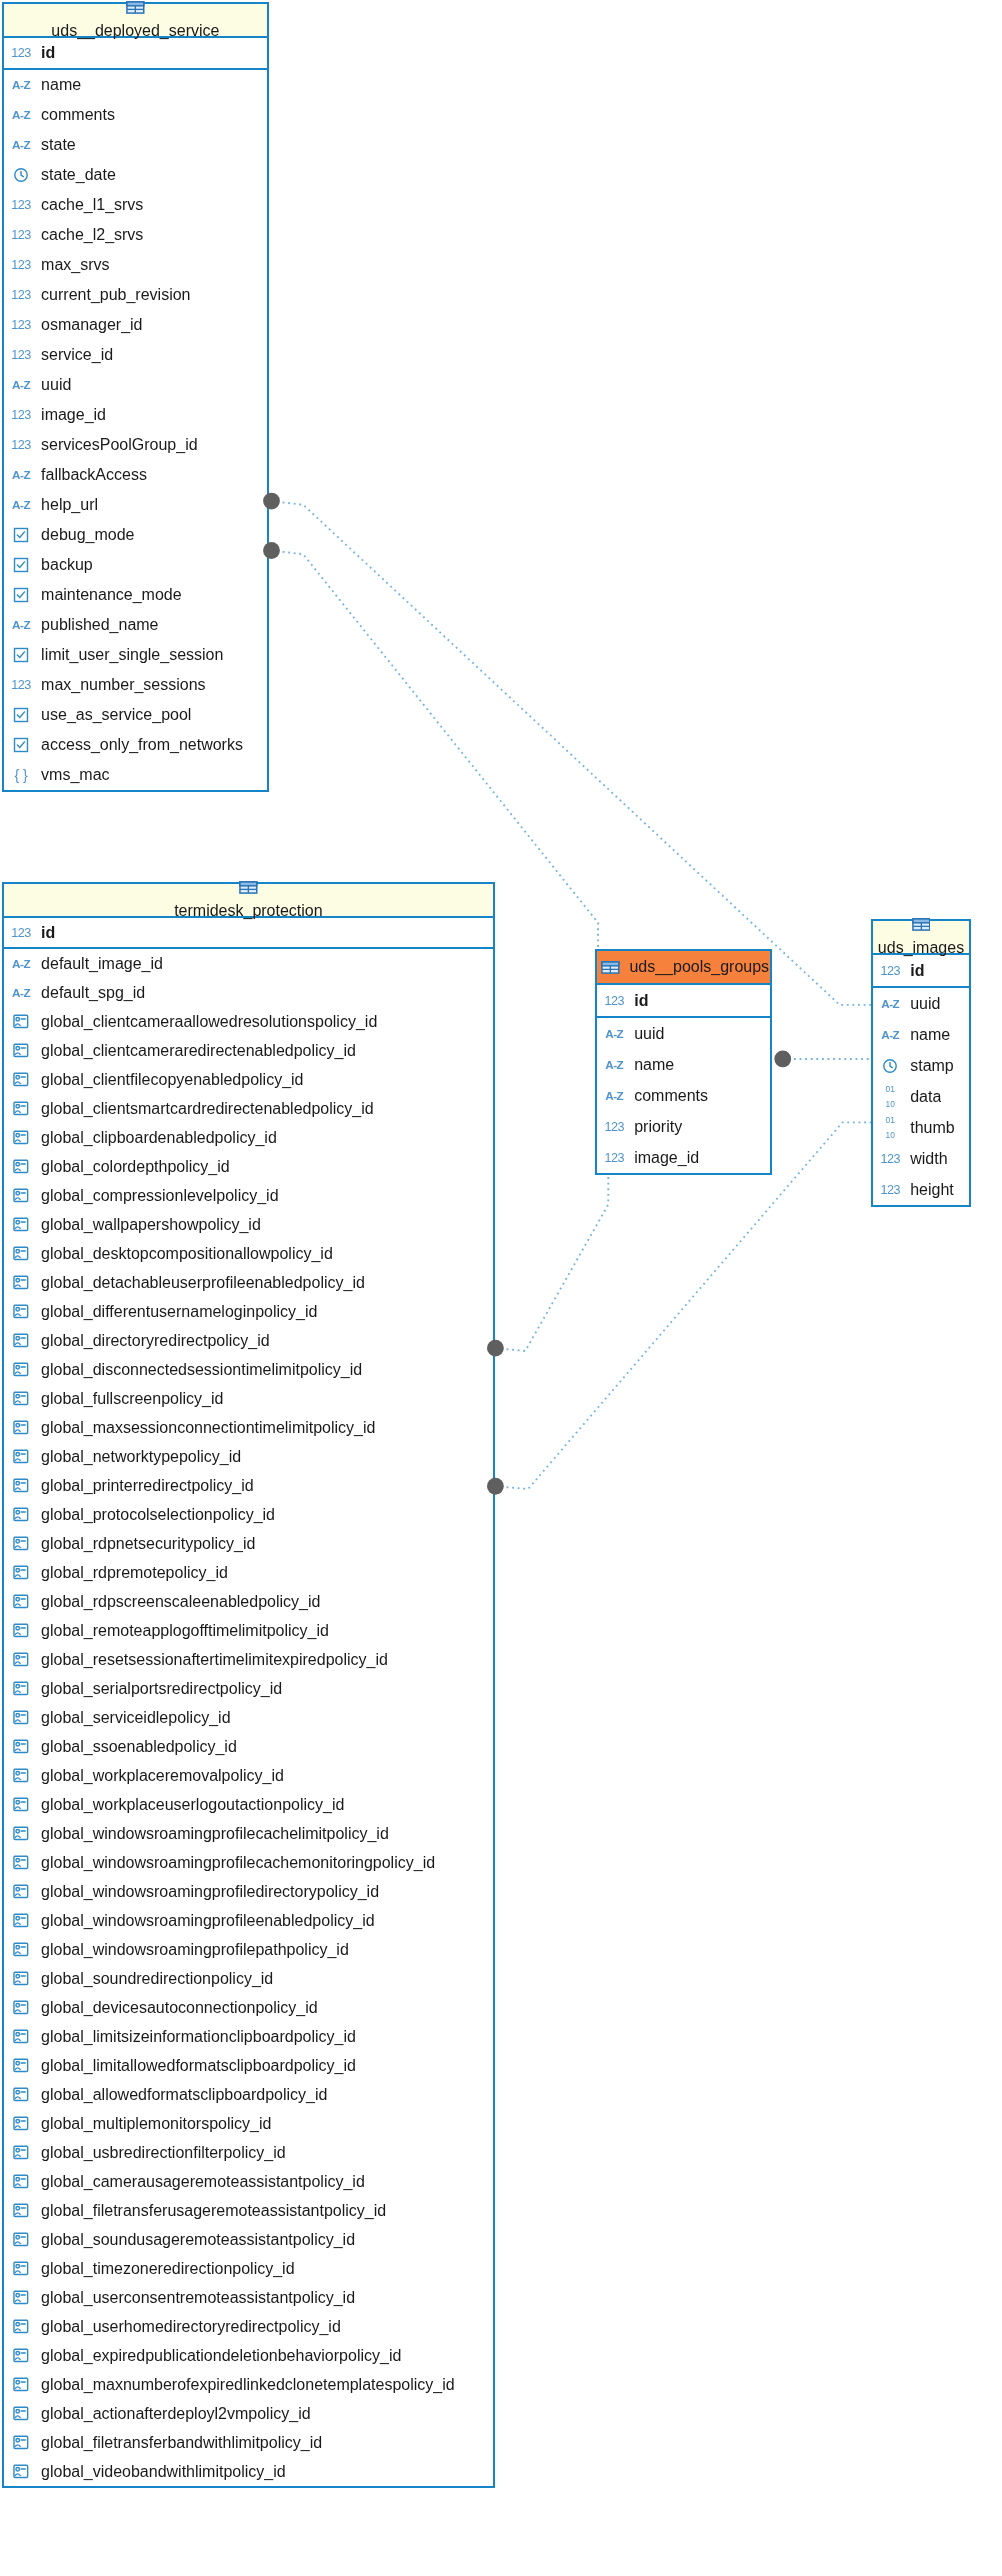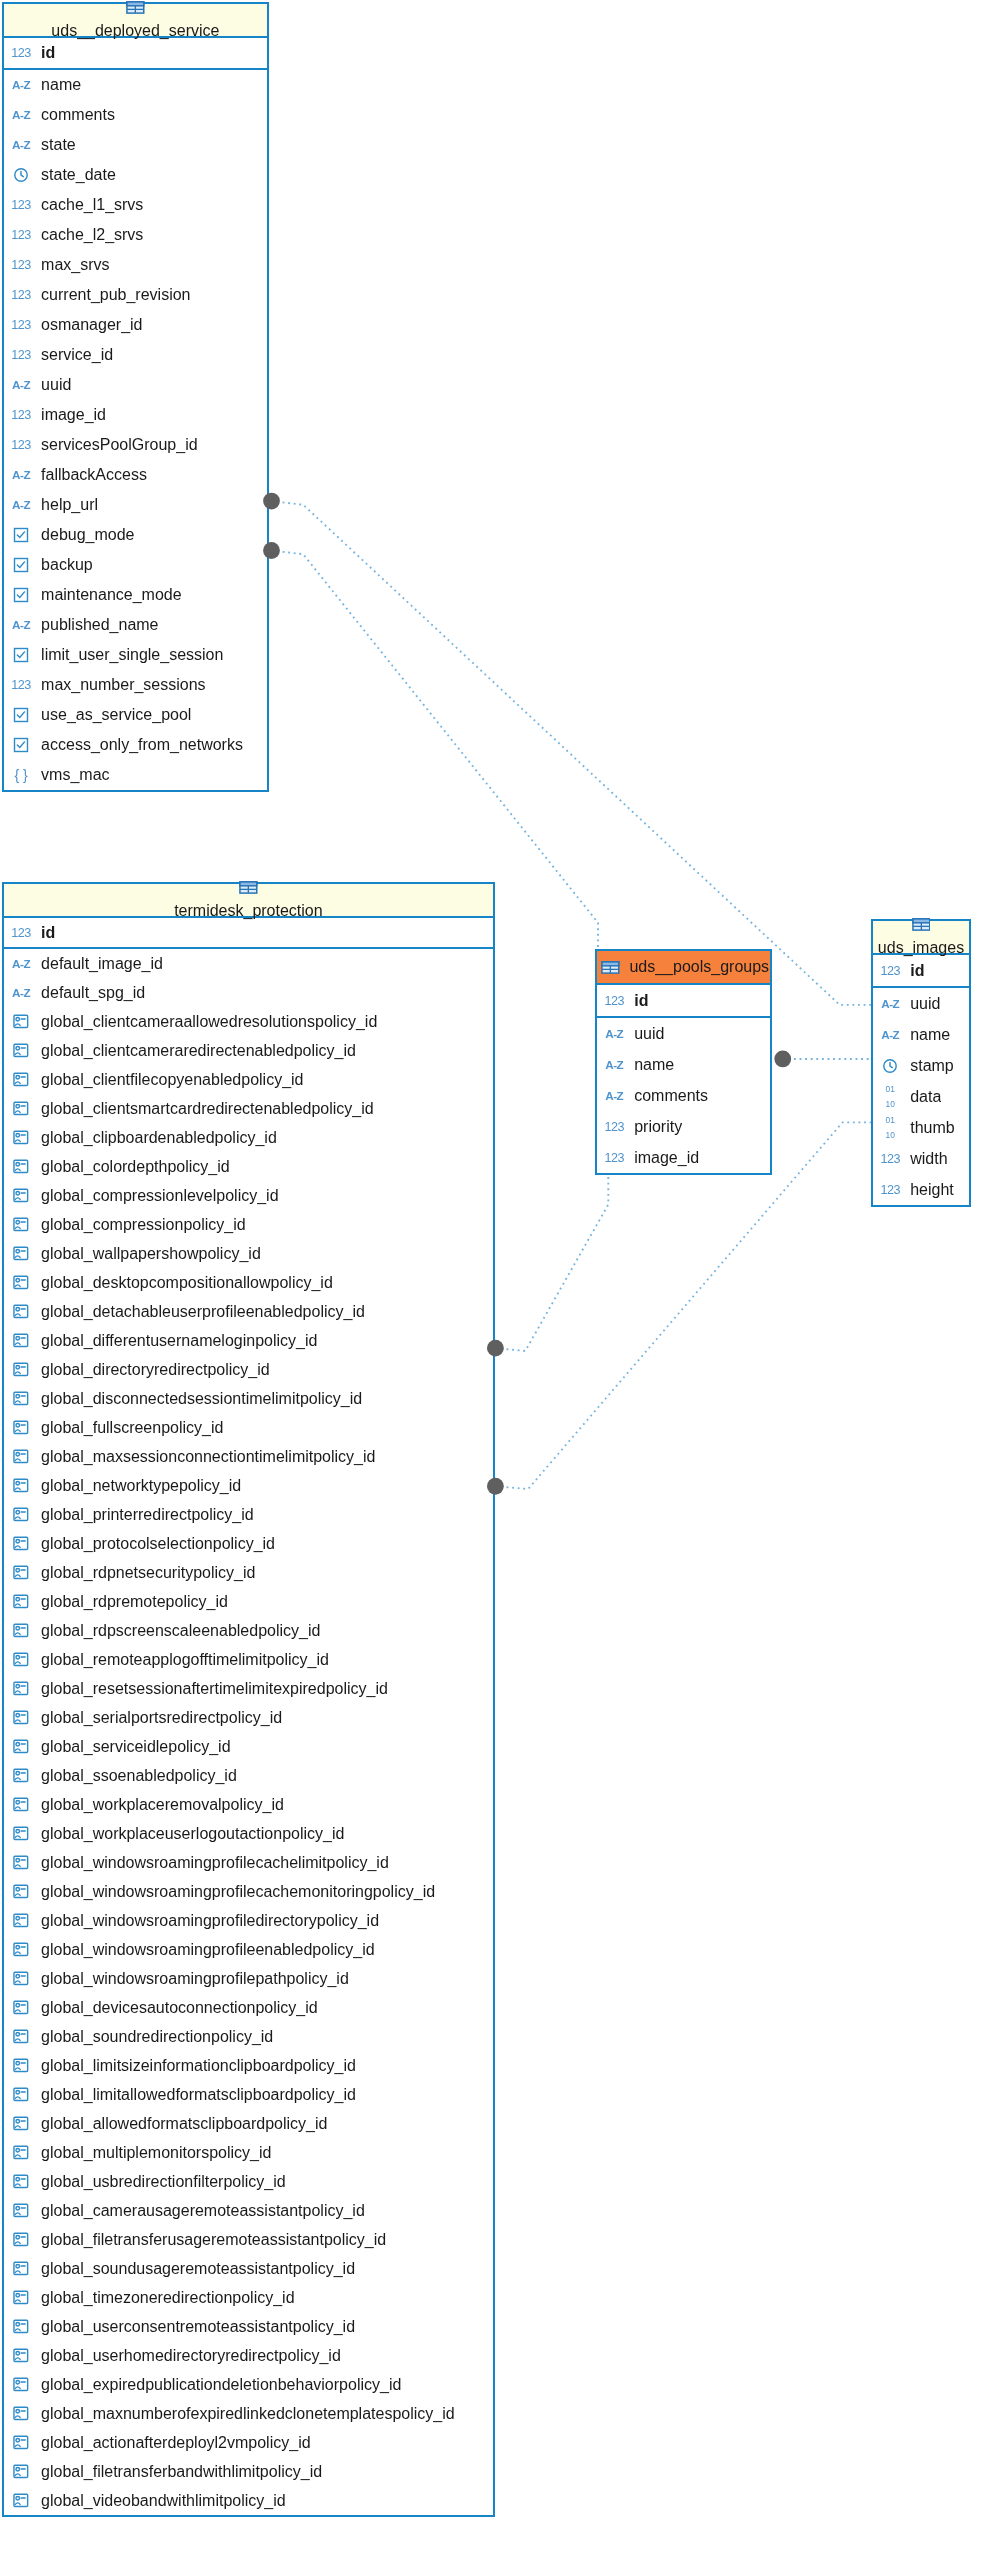--- a/index.html
+++ b/index.html
@@ -322,31 +322,20 @@
         </div>
         <div class="row">
           <span class="ic">
             <svg width="16" height="15" viewBox="0 0 17 16">
               <rect x="1" y="1.4" width="14.6" height="13" rx="1" stroke="#2e8bc8" stroke-width="1.5" fill="none" stroke-linecap="round"></rect>
               <circle cx="5" cy="5.6" r="1.9" stroke="#2e8bc8" stroke-width="1.5" fill="none" stroke-linecap="round"></circle>
               <line x1="8.6" y1="5.4" x2="13" y2="5.4" stroke="#2e8bc8" stroke-width="1.5" fill="none" stroke-linecap="round"></line>
               <path d="M2.4 12.2 Q5 8.8 7.6 12.2" stroke="#2e8bc8" stroke-width="1.5" fill="none" stroke-linecap="round"></path>
             </svg>
           </span>
-          <span class="lbl">global_compressionpolicy_id</span>
-        </div>
-        <div class="row">
-          <span class="ic">
-            <svg width="16" height="15" viewBox="0 0 17 16">
-              <rect x="1" y="1.4" width="14.6" height="13" rx="1" stroke="#2e8bc8" stroke-width="1.5" fill="none" stroke-linecap="round"></rect>
-              <circle cx="5" cy="5.6" r="1.9" stroke="#2e8bc8" stroke-width="1.5" fill="none" stroke-linecap="round"></circle>
-              <line x1="8.6" y1="5.4" x2="13" y2="5.4" stroke="#2e8bc8" stroke-width="1.5" fill="none" stroke-linecap="round"></line>
-              <path d="M2.4 12.2 Q5 8.8 7.6 12.2" stroke="#2e8bc8" stroke-width="1.5" fill="none" stroke-linecap="round"></path>
-            </svg>
-          </span>
           <span class="lbl">global_wallpapershowpolicy_id</span>
         </div>
         <div class="row">
           <span class="ic">
             <svg width="16" height="15" viewBox="0 0 17 16">
               <rect x="1" y="1.4" width="14.6" height="13" rx="1" stroke="#2e8bc8" stroke-width="1.5" fill="none" stroke-linecap="round"></rect>
               <circle cx="5" cy="5.6" r="1.9" stroke="#2e8bc8" stroke-width="1.5" fill="none" stroke-linecap="round"></circle>
               <line x1="8.6" y1="5.4" x2="13" y2="5.4" stroke="#2e8bc8" stroke-width="1.5" fill="none" stroke-linecap="round"></line>
               <path d="M2.4 12.2 Q5 8.8 7.6 12.2" stroke="#2e8bc8" stroke-width="1.5" fill="none" stroke-linecap="round"></path>
             </svg>
@@ -619,32 +608,32 @@
         </div>
         <div class="row">
           <span class="ic">
             <svg width="16" height="15" viewBox="0 0 17 16">
               <rect x="1" y="1.4" width="14.6" height="13" rx="1" stroke="#2e8bc8" stroke-width="1.5" fill="none" stroke-linecap="round"></rect>
               <circle cx="5" cy="5.6" r="1.9" stroke="#2e8bc8" stroke-width="1.5" fill="none" stroke-linecap="round"></circle>
               <line x1="8.6" y1="5.4" x2="13" y2="5.4" stroke="#2e8bc8" stroke-width="1.5" fill="none" stroke-linecap="round"></line>
               <path d="M2.4 12.2 Q5 8.8 7.6 12.2" stroke="#2e8bc8" stroke-width="1.5" fill="none" stroke-linecap="round"></path>
             </svg>
           </span>
+          <span class="lbl">global_soundredirectionpolicy_id</span>
+        </div>
+        <div class="row">
+          <span class="ic">
+            <svg width="16" height="15" viewBox="0 0 17 16">
+              <rect x="1" y="1.4" width="14.6" height="13" rx="1" stroke="#2e8bc8" stroke-width="1.5" fill="none" stroke-linecap="round"></rect>
+              <circle cx="5" cy="5.6" r="1.9" stroke="#2e8bc8" stroke-width="1.5" fill="none" stroke-linecap="round"></circle>
+              <line x1="8.6" y1="5.4" x2="13" y2="5.4" stroke="#2e8bc8" stroke-width="1.5" fill="none" stroke-linecap="round"></line>
+              <path d="M2.4 12.2 Q5 8.8 7.6 12.2" stroke="#2e8bc8" stroke-width="1.5" fill="none" stroke-linecap="round"></path>
+            </svg>
+          </span>
           <span class="lbl">global_devicesautoconnectionpolicy_id</span>
-        </div>
-        <div class="row">
-          <span class="ic">
-            <svg width="16" height="15" viewBox="0 0 17 16">
-              <rect x="1" y="1.4" width="14.6" height="13" rx="1" stroke="#2e8bc8" stroke-width="1.5" fill="none" stroke-linecap="round"></rect>
-              <circle cx="5" cy="5.6" r="1.9" stroke="#2e8bc8" stroke-width="1.5" fill="none" stroke-linecap="round"></circle>
-              <line x1="8.6" y1="5.4" x2="13" y2="5.4" stroke="#2e8bc8" stroke-width="1.5" fill="none" stroke-linecap="round"></line>
-              <path d="M2.4 12.2 Q5 8.8 7.6 12.2" stroke="#2e8bc8" stroke-width="1.5" fill="none" stroke-linecap="round"></path>
-            </svg>
-          </span>
-          <span class="lbl">global_soundredirectionpolicy_id</span>
         </div>
         <div class="row">
           <span class="ic">
             <svg width="16" height="15" viewBox="0 0 17 16">
               <rect x="1" y="1.4" width="14.6" height="13" rx="1" stroke="#2e8bc8" stroke-width="1.5" fill="none" stroke-linecap="round"></rect>
               <circle cx="5" cy="5.6" r="1.9" stroke="#2e8bc8" stroke-width="1.5" fill="none" stroke-linecap="round"></circle>
               <line x1="8.6" y1="5.4" x2="13" y2="5.4" stroke="#2e8bc8" stroke-width="1.5" fill="none" stroke-linecap="round"></line>
               <path d="M2.4 12.2 Q5 8.8 7.6 12.2" stroke="#2e8bc8" stroke-width="1.5" fill="none" stroke-linecap="round"></path>
             </svg>
           </span>

